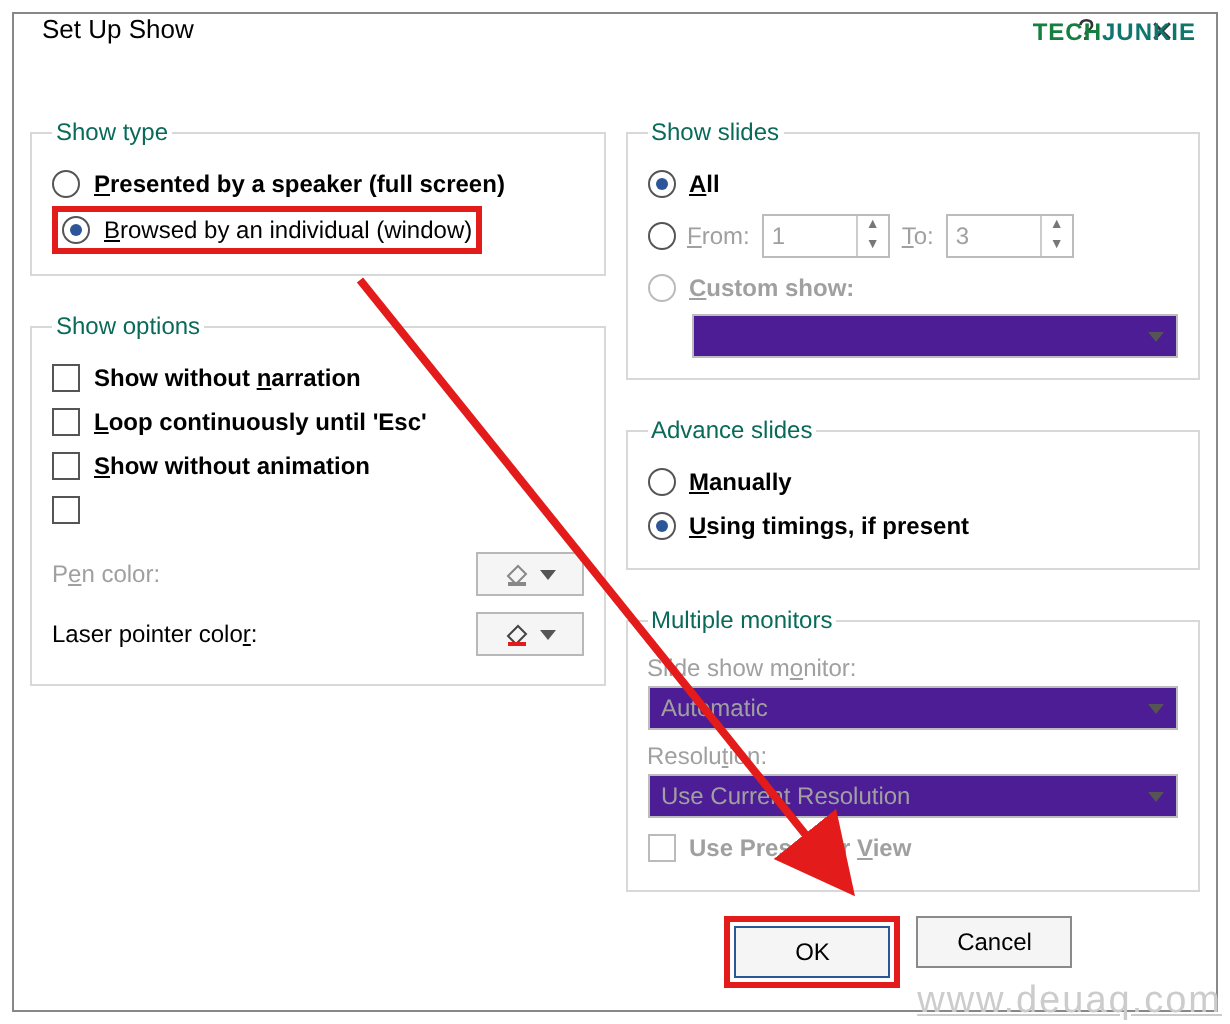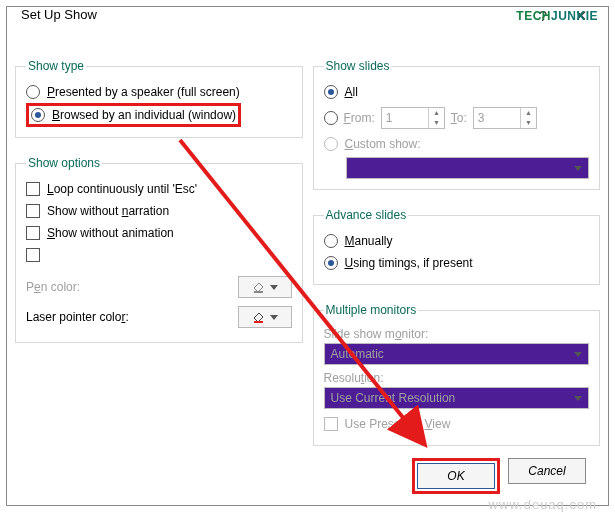--- a/index.html
+++ b/index.html
@@ -52,20 +52,21 @@
     color: #0a6a5a;
     font-size: 12px;
     padding: 0 2px;
   }
 
   .opt-row {
     display: flex;
     align-items: center;
     gap: 7px;
     padding: 4px 0;
+    font-weight: bold;
   }
   .radio {
     width: 14px; height: 14px;
     border: 1px solid #555;
     border-radius: 50%;
     position: relative;
     flex-shrink: 0;
   }
   .radio.checked::after {
     content: "";
@@ -150,24 +151,23 @@
     padding: 0 6px;
     width: 100%;
     color: #a0a0a0;
     gap: 4px;
   }
   .selectish .txt { flex: 1; }
 
   .btnrow {
     display: flex;
     gap: 8px;
-    justify-content: flex-end;
+    justify-content: center;
     padding-right: 14px;
     padding-top: 4px;
-    font-style: italic;
   }
   .btn {
     min-width: 78px; height: 26px;
     border: 1px solid #8a8a8a;
     background: #f5f5f5;
     display: inline-flex;
     align-items: center;
     justify-content: center;
     font-size: 12px;
   }
@@ -181,24 +181,25 @@
     position: absolute;
     right: 10px; top: 2px;
     font-weight: bold;
     font-size: 12px;
     letter-spacing: 0.5px;
   }
   .logo .tj1 { color: #15803d; }
   .logo .tj2 { color: #0f766e; }
   .watermark {
     position: absolute;
-    right: 18px; bottom: 0px;
+    right: 4px; bottom: 0px;
     color: #ccc;
-    font-size: 13px;
+    font-size: 19px;
     letter-spacing: 1px;
+    text-decoration: underline;
   }
 
   svg.arrow {
     position: absolute;
     left: 175px; top: 135px;
     pointer-events: none;
   }
 
   .inline-row { display: flex; align-items: center; gap: 6px; padding: 4px 0; }
   .flex-fill { flex: 1; }
@@ -233,25 +234,25 @@
           <span class="lbl"><span class="u">B</span>rowsed by an individual (window)</span>
         </div>
 
       </fieldset>
 
       <fieldset>
         <legend>Show options</legend>
 
         <div class="opt-row">
           <span class="checkbox"></span>
+          <span class="lbl">Show without <span class="u">n</span>arration</span>
+        </div>
+        <div class="opt-row">
+          <span class="checkbox"></span>
           <span class="lbl"><span class="u">L</span>oop continuously until 'Esc'</span>
-        </div>
-        <div class="opt-row">
-          <span class="checkbox"></span>
-          <span class="lbl">Show without <span class="u">n</span>arration</span>
         </div>
         <div class="opt-row">
           <span class="checkbox"></span>
           <span class="lbl"><span class="u">S</span>how without animation</span>
         </div>
         <div class="opt-row">
           <span class="checkbox"></span>
         </div>
 
         <div class="color-row" style="margin-top:6px;">

